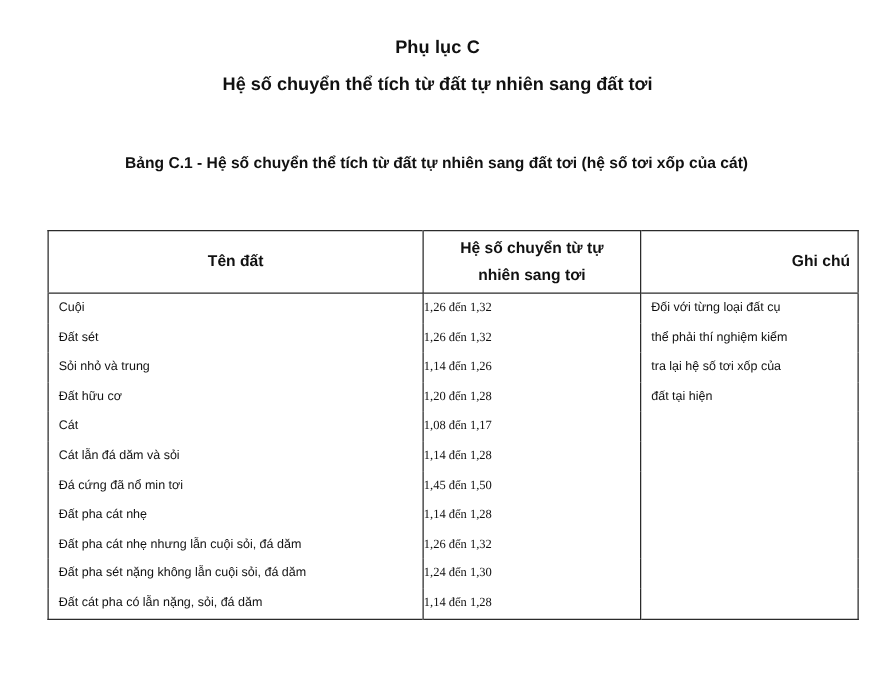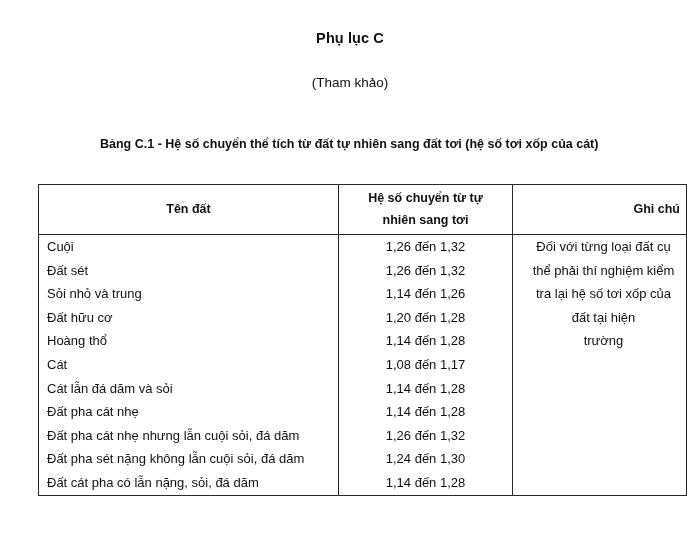--- a/index.html
+++ b/index.html
@@ -88,44 +88,44 @@
     vertical-align: middle;
     height: 50px;
     padding: 0 6px;
     line-height: 1.75;
     box-sizing: border-box;
   }
   thead th:last-child { border-right: none; text-align: right; }
 
   tbody td {
     border-right: 1.2px solid #2b2b2b;
-    font-size: 13px;
+    font-size: 10px;
     font-weight: normal;
     height: 23.6px;
     padding: 0;
     line-height: 23.6px;
     white-space: nowrap;
     overflow: hidden;
     box-sizing: border-box;
     vertical-align: middle;
   }
   tbody td:last-child { border-right: none; }
 
   td.cell-name  { text-align: left;   padding-left: 8px; }
-  td.cell-coef  { text-align: center; }
-  td.cell-note  { text-align: center;   padding-left: 8px; }
+  td.cell-coef  { text-align: left; font-family: Liberation Serif, serif; }
+  td.cell-note  { text-align: left;   padding-left: 8px; }
 </style>
 </head>
 <body>
 
 <div class="page">
 
   <div class="heading">
     <p class="appendix-title">Phụ lục C</p>
-    <p class="reference-note">(Tham khảo)</p>
+    <p class="subtitle">Hệ số chuyển thể tích từ đất tự nhiên sang đất tơi</p>
   </div>
 
   <p class="table-caption">Bảng C.1 - Hệ số chuyển thể tích từ đất tự nhiên sang đất tơi (hệ số tơi xốp của cát)</p>
 
   <div class="table-wrap">
     <table class="data-table">
       <colgroup>
         <col class="c-name">
           <col class="c-coef">
           <col class="c-note">
@@ -155,32 +155,32 @@
             <td class="cell-name">Sỏi nhỏ và trung</td>
             <td class="cell-coef">1,14 đến 1,26</td>
             <td class="cell-note">tra lại hệ số tơi xốp của</td>
           </tr>
           <tr>
             <td class="cell-name">Đất hữu cơ</td>
             <td class="cell-coef">1,20 đến 1,28</td>
             <td class="cell-note">đất tại hiện</td>
           </tr>
           <tr>
-            <td class="cell-name">Hoàng thổ</td>
-            <td class="cell-coef">1,14 đến 1,28</td>
-            <td class="cell-note">trường</td>
-          </tr>
-          <tr>
             <td class="cell-name">Cát</td>
             <td class="cell-coef">1,08 đến 1,17</td>
             <td class="cell-note"></td>
           </tr>
           <tr>
             <td class="cell-name">Cát lẫn đá dăm và sỏi</td>
             <td class="cell-coef">1,14 đến 1,28</td>
+            <td class="cell-note"></td>
+          </tr>
+          <tr>
+            <td class="cell-name">Đá cứng đã nổ min tơi</td>
+            <td class="cell-coef">1,45 đến 1,50</td>
             <td class="cell-note"></td>
           </tr>
           <tr>
             <td class="cell-name">Đất pha cát nhẹ</td>
             <td class="cell-coef">1,14 đến 1,28</td>
             <td class="cell-note"></td>
           </tr>
           <tr>
             <td class="cell-name">Đất pha cát nhẹ nhưng lẫn cuội sỏi, đá dăm</td>
             <td class="cell-coef">1,26 đến 1,32</td>

